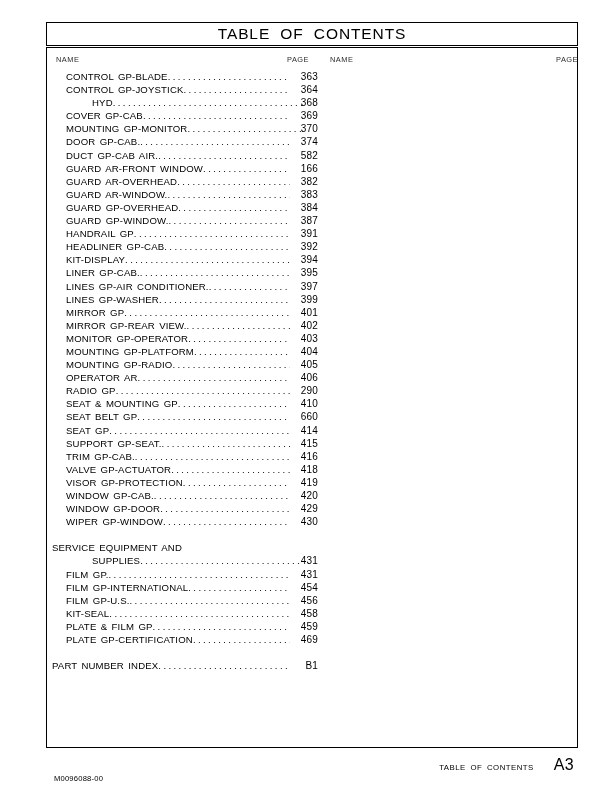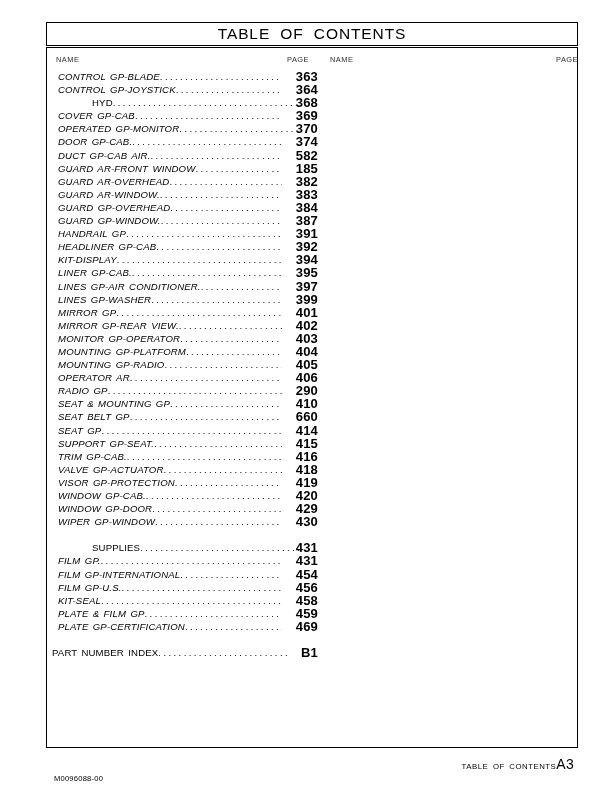--- a/index.html
+++ b/index.html
@@ -83,36 +83,35 @@
     letter-spacing: 0.15px;
     white-space: nowrap;
     overflow: hidden;
   }
   .entry .nm {
     display: inline-block;
     word-spacing: 1.5px;
   }
   
   .entry.lvl0 .nm { margin-left: 0px; }
-  .entry.lvl1 .nm { margin-left: 6px; font-style: italic; }
+  .entry.lvl1 .nm { margin-left: 14px; }
   .entry.lvl2 .nm { margin-left: 40px; }
 
   .entry .leader {
     display: inline-block;
     overflow: hidden;
     white-space: nowrap;
     letter-spacing: 2.4px;
     vertical-align: bottom;
   }
   .entry .pg {
     position: absolute;
     right: 0;
     top: 0;
-    font-size: 13px;
-    font-weight: bold;
+    font-size: 10px;
   }
 
   .spacer { height: 13.1px; }
 
   
   .footer-left {
     position: absolute;
     left: 54px;
     top: 774px;
     font-size: 7.6px;
@@ -121,22 +120,22 @@
   .footer-right {
     position: absolute;
     right: 34px;
     top: 756px;
     font-size: 7.8px;
     letter-spacing: 0.5px;
     white-space: nowrap;
   }
   .footer-right .ftitle { word-spacing: 2px; }
   .footer-right .fpage {
-    font-size: 14px;
-    margin-left: 0;
+    font-size: 16px;
+    margin-left: 20px;
     letter-spacing: 0.3px;
   }
 </style>
 </head>
 <body>
 
 <div class="page">
 
   <div class="title-band">
     <div class="title-text">TABLE OF CONTENTS</div>
@@ -147,24 +146,24 @@
   <div class="col-head left-name">NAME</div>
   <div class="col-head left-page">PAGE</div>
   <div class="col-head right-name">NAME</div>
   <div class="col-head right-page">PAGE</div>
 
   <div class="toc-col left" id="col-left">
       <div class="entry lvl1"><span class="nm">CONTROL GP-BLADE</span><span class="leader" style="width: 122.359px;"> .............................</span><span class="pg">363</span></div>
       <div class="entry lvl1"><span class="nm">CONTROL GP-JOYSTICK</span><span class="leader" style="width: 106.469px;"> .........................</span><span class="pg">364</span></div>
       <div class="entry lvl2"><span class="nm">HYD</span><span class="leader" style="width: 189.281px;"> .............................................</span><span class="pg">368</span></div>
       <div class="entry lvl1"><span class="nm">COVER GP-CAB</span><span class="leader" style="width: 147.125px;"> ...................................</span><span class="pg">369</span></div>
-      <div class="entry lvl1"><span class="nm">OPERATED GP-MONITOR</span><span class="leader" style="width: 115.312px;"> ...........................</span><span class="pg">370</span></div>
+      <div class="entry lvl1"><span class="nm">MOUNTING GP-MONITOR</span><span class="leader" style="width: 115.312px;"> ...........................</span><span class="pg">370</span></div>
       <div class="entry lvl1"><span class="nm">DOOR GP-CAB.</span><span class="leader" style="width: 149.797px;"> ...................................</span><span class="pg">374</span></div>
       <div class="entry lvl1"><span class="nm">DUCT GP-CAB AIR.</span><span class="leader" style="width: 131.875px;"> ...............................</span><span class="pg">582</span></div>
-      <div class="entry lvl1"><span class="nm">GUARD AR-FRONT WINDOW</span><span class="leader" style="width: 86.9062px;"> ....................</span><span class="pg">185</span></div>
+      <div class="entry lvl1"><span class="nm">GUARD AR-FRONT WINDOW</span><span class="leader" style="width: 86.9062px;"> ....................</span><span class="pg">166</span></div>
       <div class="entry lvl1"><span class="nm">GUARD AR-OVERHEAD</span><span class="leader" style="width: 112.797px;"> ..........................</span><span class="pg">382</span></div>
       <div class="entry lvl1"><span class="nm">GUARD AR-WINDOW.</span><span class="leader" style="width: 122.562px;"> .............................</span><span class="pg">383</span></div>
       <div class="entry lvl1"><span class="nm">GUARD GP-OVERHEAD</span><span class="leader" style="width: 111.734px;"> ..........................</span><span class="pg">384</span></div>
       <div class="entry lvl1"><span class="nm">GUARD GP-WINDOW.</span><span class="leader" style="width: 121.5px;"> ............................</span><span class="pg">387</span></div>
       <div class="entry lvl1"><span class="nm">HANDRAIL GP</span><span class="leader" style="width: 156.156px;"> .....................................</span><span class="pg">391</span></div>
       <div class="entry lvl1"><span class="nm">HEADLINER GP-CAB</span><span class="leader" style="width: 125.734px;"> .............................</span><span class="pg">392</span></div>
       <div class="entry lvl1"><span class="nm">KIT-DISPLAY</span><span class="leader" style="width: 164.938px;"> .......................................</span><span class="pg">394</span></div>
       <div class="entry lvl1"><span class="nm">LINER GP-CAB.</span><span class="leader" style="width: 150.172px;"> ...................................</span><span class="pg">395</span></div>
       <div class="entry lvl1"><span class="nm">LINES GP-AIR CONDITIONER.</span><span class="leader" style="width: 81.3125px;"> ...................</span><span class="pg">397</span></div>
       <div class="entry lvl1"><span class="nm">LINES GP-WASHER</span><span class="leader" style="width: 131.047px;"> ...............................</span><span class="pg">399</span></div>
@@ -179,20 +178,21 @@
       <div class="entry lvl1"><span class="nm">SEAT BELT GP</span><span class="leader" style="width: 152.719px;"> ....................................</span><span class="pg">660</span></div>
       <div class="entry lvl1"><span class="nm">SEAT GP</span><span class="leader" style="width: 180.75px;"> ...........................................</span><span class="pg">414</span></div>
       <div class="entry lvl1"><span class="nm">SUPPORT GP-SEAT.</span><span class="leader" style="width: 128.391px;"> ..............................</span><span class="pg">415</span></div>
       <div class="entry lvl1"><span class="nm">TRIM GP-CAB.</span><span class="leader" style="width: 155.141px;"> ....................................</span><span class="pg">416</span></div>
       <div class="entry lvl1"><span class="nm">VALVE GP-ACTUATOR</span><span class="leader" style="width: 118.828px;"> ............................</span><span class="pg">418</span></div>
       <div class="entry lvl1"><span class="nm">VISOR GP-PROTECTION</span><span class="leader" style="width: 107.172px;"> .........................</span><span class="pg">419</span></div>
       <div class="entry lvl1"><span class="nm">WINDOW GP-CAB.</span><span class="leader" style="width: 136.188px;"> ................................</span><span class="pg">420</span></div>
       <div class="entry lvl1"><span class="nm">WINDOW GP-DOOR</span><span class="leader" style="width: 129.797px;"> ..............................</span><span class="pg">429</span></div>
       <div class="entry lvl1"><span class="nm">WIPER GP-WINDOW</span><span class="leader" style="width: 126.984px;"> ..............................</span><span class="pg">430</span></div>
       <div class="spacer"></div>
+      <div class="entry lvl0 nodots"><span class="nm">SERVICE EQUIPMENT AND</span></div>
       <div class="entry lvl2"><span class="nm">SUPPLIES</span><span class="leader" style="width: 161.875px;"> ......................................</span><span class="pg">431</span></div>
       <div class="entry lvl1"><span class="nm">FILM GP.</span><span class="leader" style="width: 181.484px;"> ...........................................</span><span class="pg">431</span></div>
       <div class="entry lvl1"><span class="nm">FILM GP-INTERNATIONAL</span><span class="leader" style="width: 101.719px;"> ........................</span><span class="pg">454</span></div>
       <div class="entry lvl1"><span class="nm">FILM GP-U.S.</span><span class="leader" style="width: 160.453px;"> ......................................</span><span class="pg">456</span></div>
       <div class="entry lvl1"><span class="nm">KIT-SEAL</span><span class="leader" style="width: 180.672px;"> ...........................................</span><span class="pg">458</span></div>
       <div class="entry lvl1"><span class="nm">PLATE &amp; FILM GP</span><span class="leader" style="width: 137.453px;"> ................................</span><span class="pg">459</span></div>
       <div class="entry lvl1"><span class="nm">PLATE GP-CERTIFICATION</span><span class="leader" style="width: 97.125px;"> .......................</span><span class="pg">469</span></div>
       <div class="spacer"></div>
       <div class="entry lvl0"><span class="nm">PART NUMBER INDEX</span><span class="leader" style="width: 131.688px;"> ...............................</span><span class="pg">B1</span></div>
     </div>

